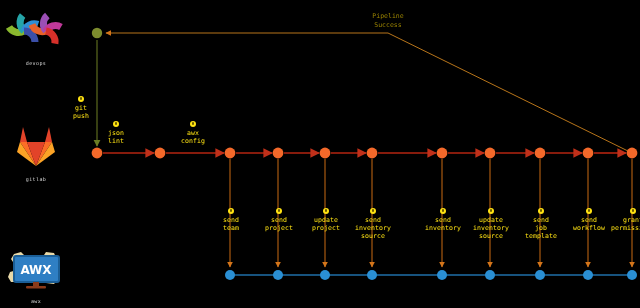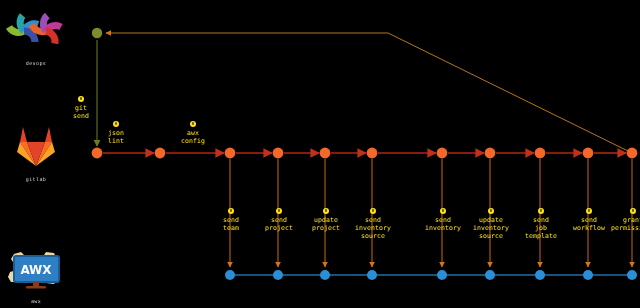--- a/index.html
+++ b/index.html
@@ -143,24 +143,26 @@
         <rect x="14" y="8" width="45" height="26" rx="2" fill="#2f7fc4" stroke="#1b5e96" stroke-width="2"></rect>
         <rect x="17" y="11" width="39" height="20" rx="1" fill="#2f7fc4"></rect>
         <text x="36" y="26" font-family="DejaVu Sans, sans-serif" font-size="12" font-weight="bold" fill="#ffffff" text-anchor="middle">AWX</text>
         <rect x="33" y="34" width="6" height="4" fill="#8a3a1a"></rect>
         <rect x="26" y="38" width="20" height="2.5" rx="1" fill="#8a3a1a"></rect>
       </g>
     </svg>
     <div class="logo-cap">awx</div>
   </div>
 
+  <div class="pipe-lbl" style="left:358px;top:12px;width:60px;">Pipeline
+Success</div>
 
   <div id="stage-labels">
       <div class="lbl" style="left: 61px; top: 96px; width: 40px;"><span class="dot"></span><span>git
-send</span></div>
+push</span></div>
       <div class="lbl" style="left: 96px; top: 121px; width: 40px;"><span class="dot"></span><span>json
 lint</span></div>
       <div class="lbl" style="left: 173px; top: 121px; width: 40px;"><span class="dot"></span><span>awx
 config</span></div>
     </div>
   <div id="task-labels">
       <div class="lbl" style="left: 208px; top: 208px; width: 46px;"><span class="dot"></span><span>send
 team</span></div>
       <div class="lbl" style="left: 256px; top: 208px; width: 46px;"><span class="dot"></span><span>send
 project</span></div>

